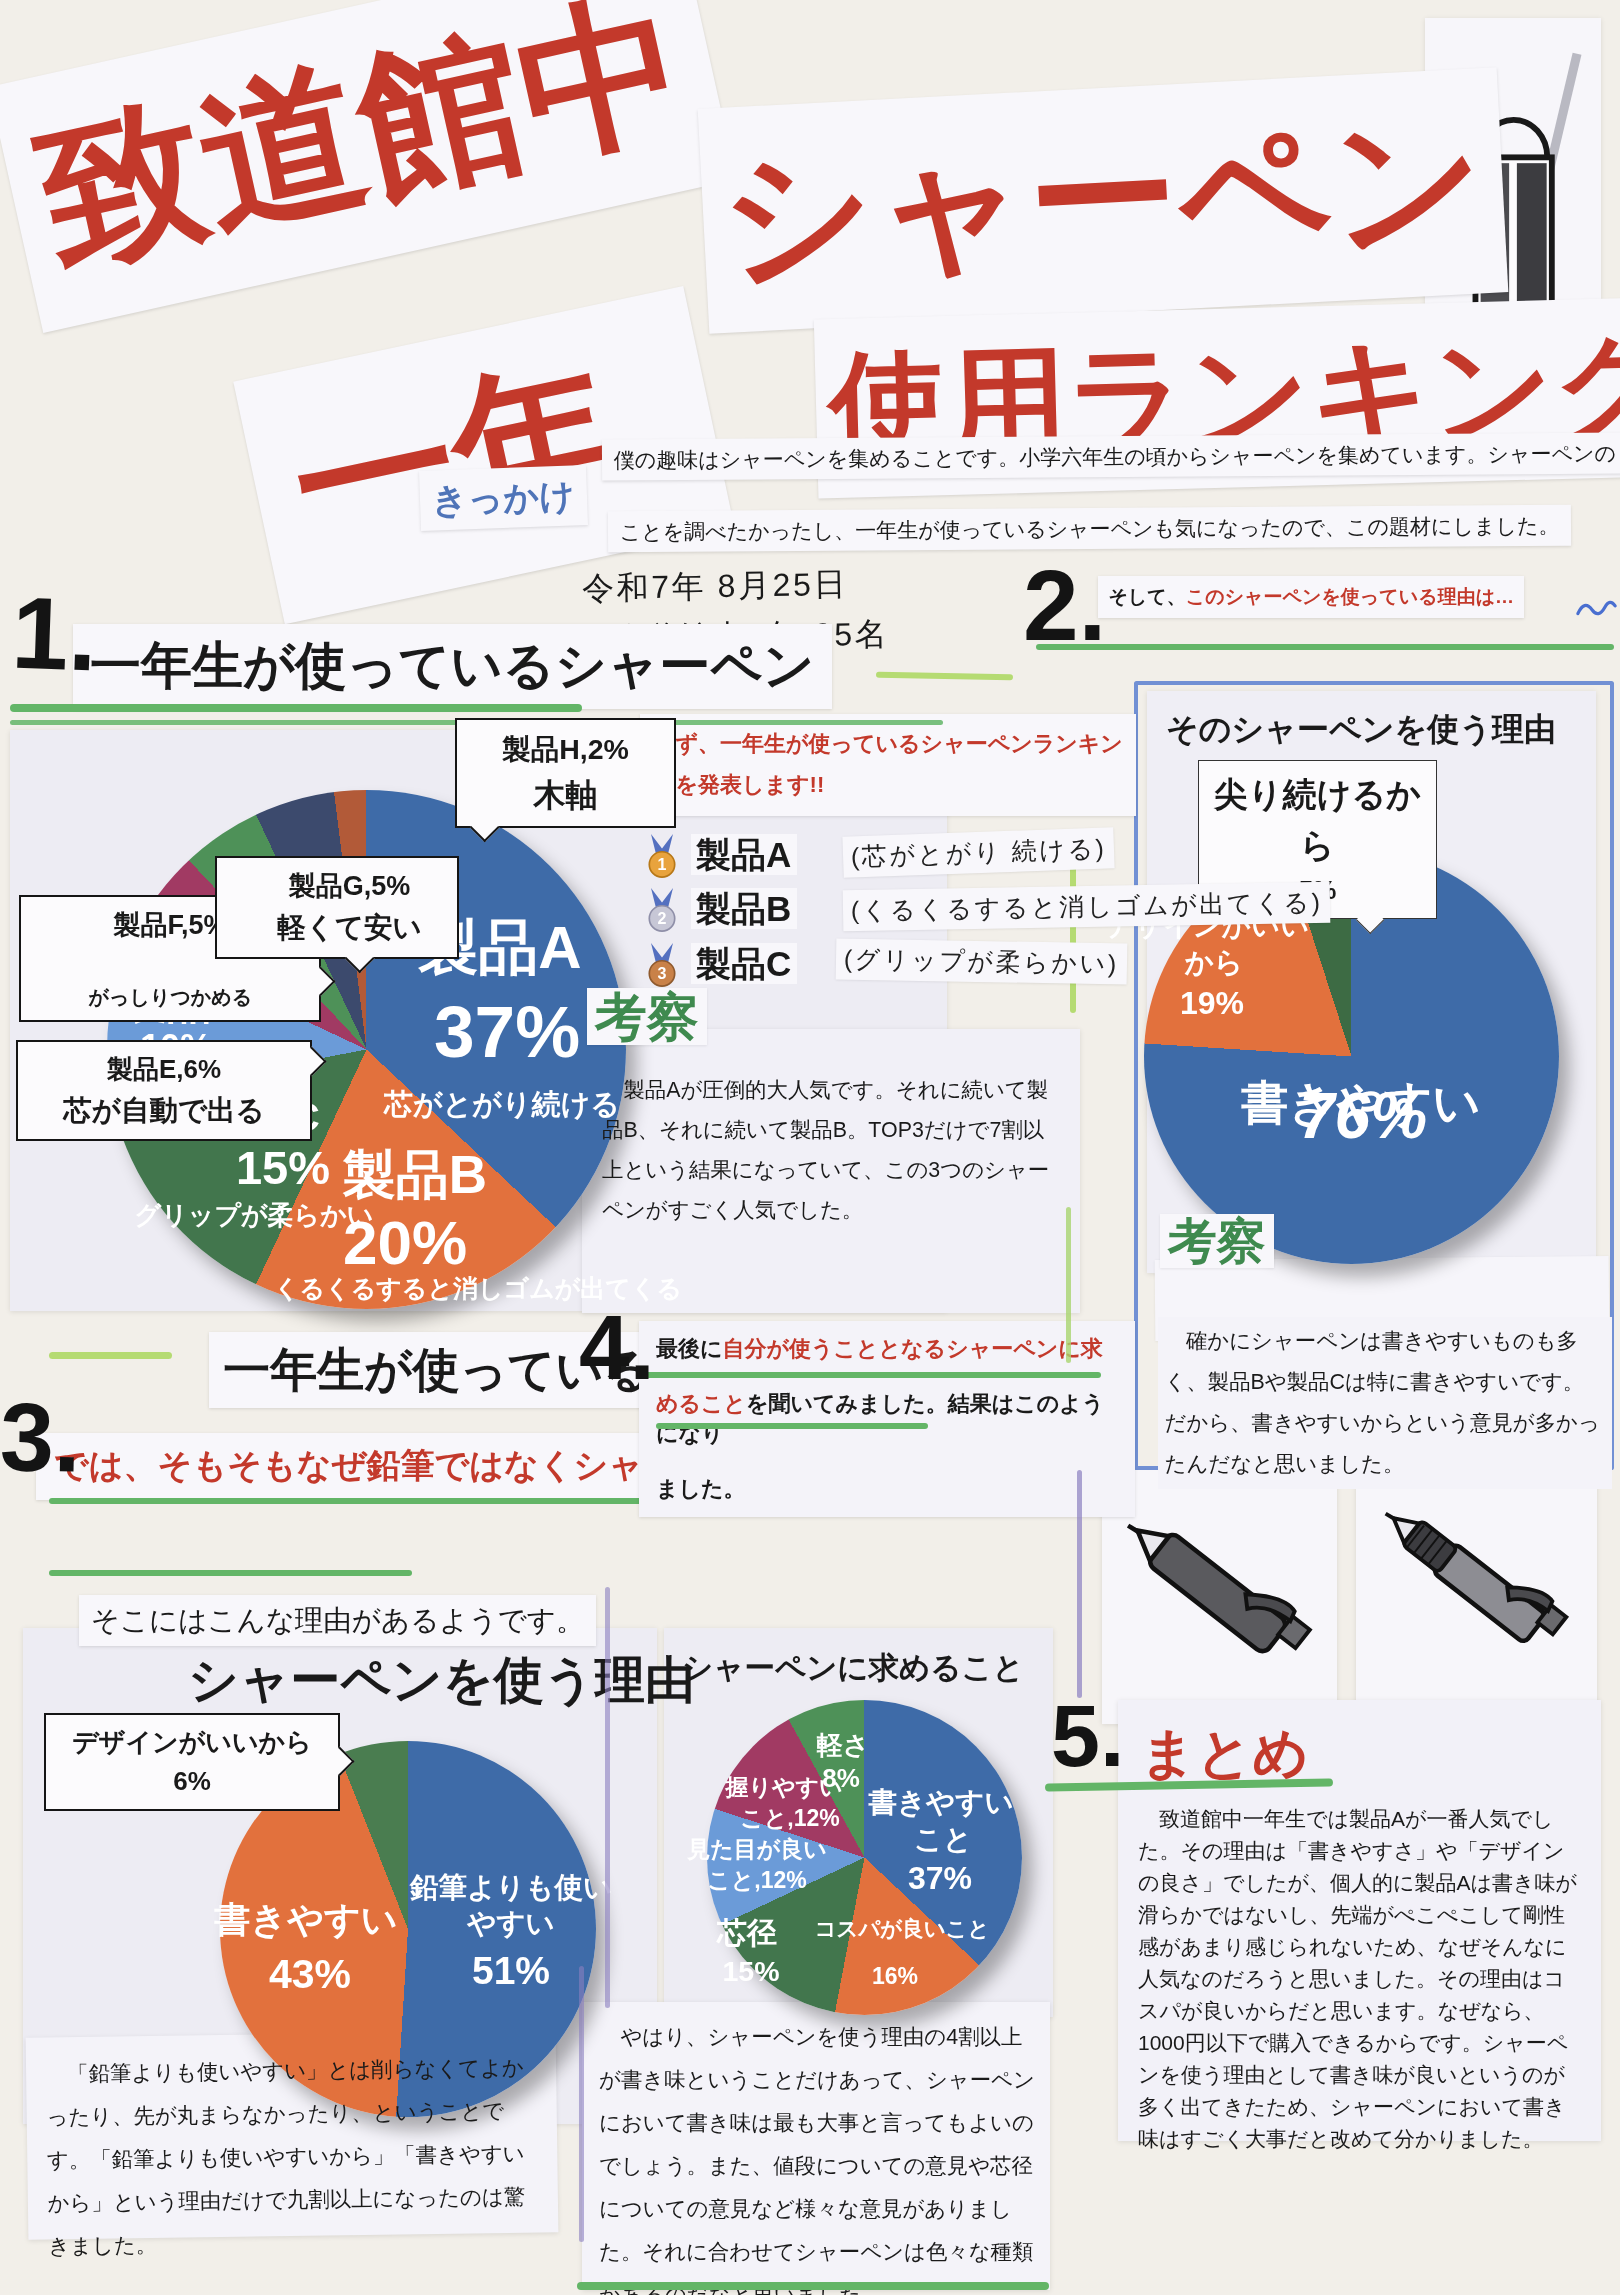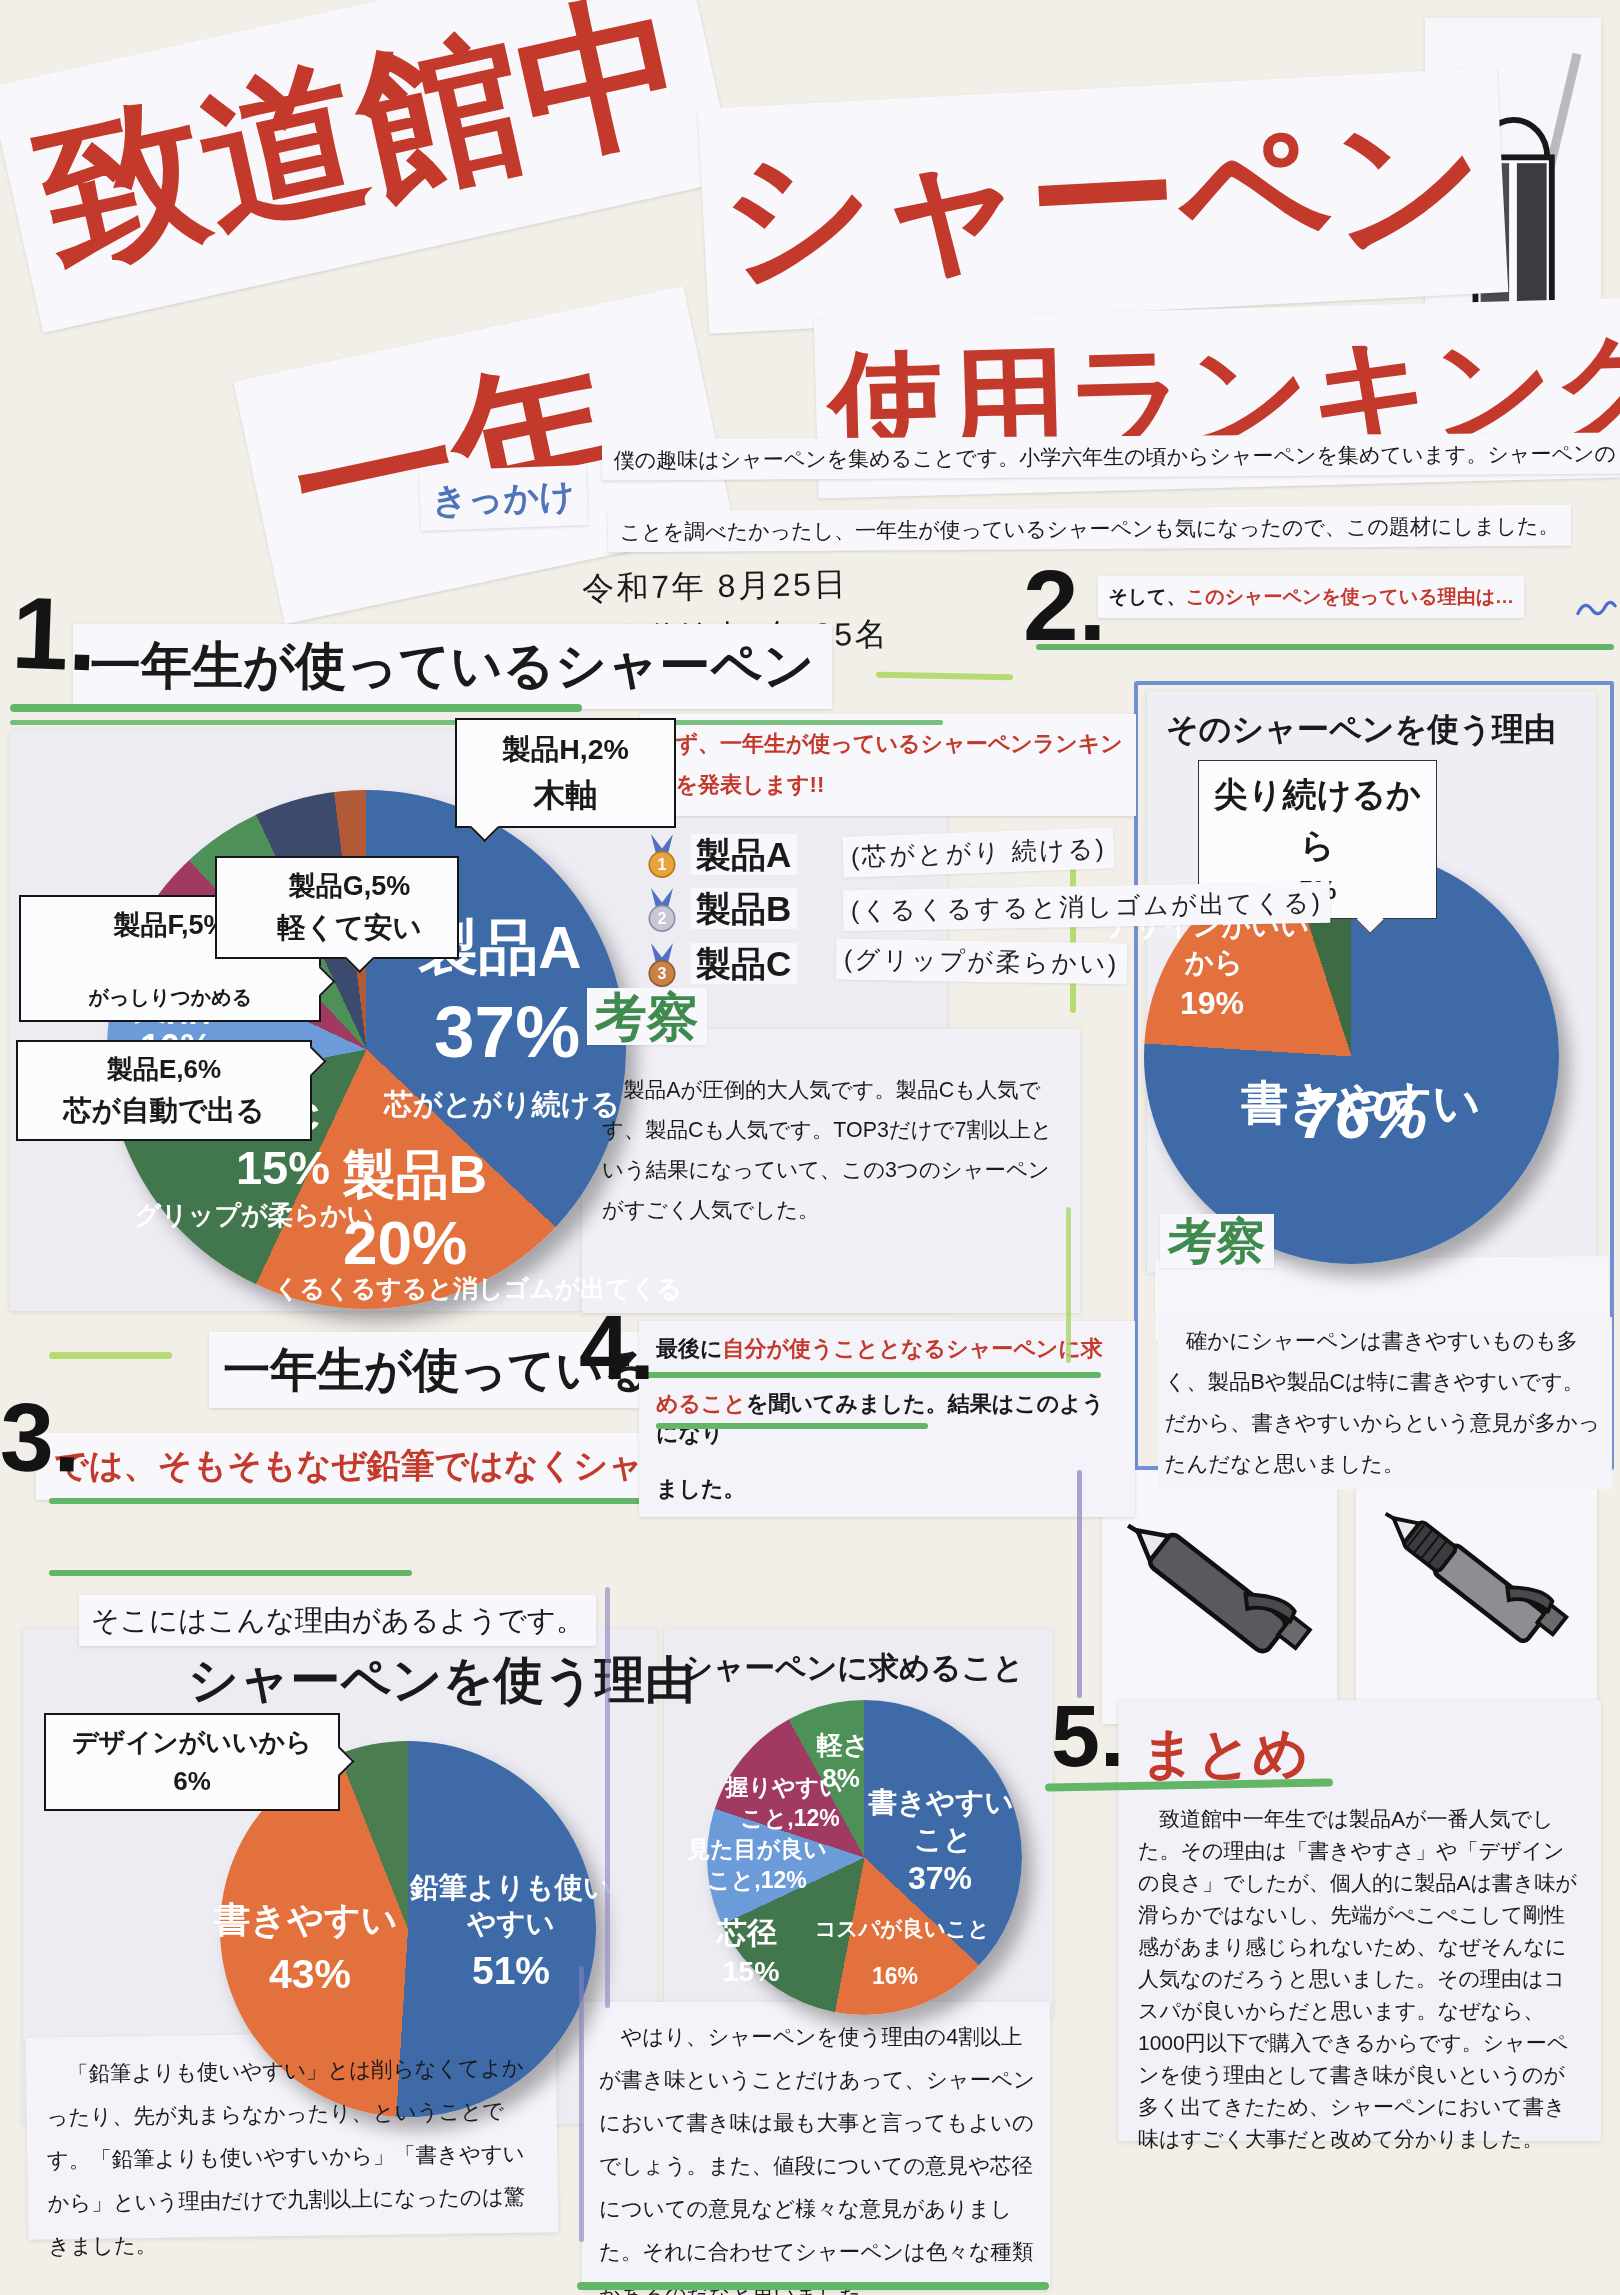--- a/index.html
+++ b/index.html
@@ -137,21 +137,21 @@
     <circle cx="20" cy="36" r="15" fill="#c98148" stroke="#8f5a2e" stroke-width="2"></circle>
     <text x="20" y="43" text-anchor="middle" font-size="19" font-weight="bold" fill="#fff">3</text>
   </svg>
   <span class="bold" style="font-size:35px;vertical-align:middle;margin-left:9px;background:#f8f7fb;padding:1.3px 5.2px;">製品C</span>
 </div>
 <div class="note-slip hand" style="left:836px;top:941px;transform:rotate(1deg);">(グリップが柔らかい)</div>
 
 <div class="kgreen" style="left:587px;top:988px;font-size:52px;">考察</div>
 <div class="card" style="left:582px;top:1029px;width:498px;height:284px;background:#f1f0f7;"></div>
 <div class="ghost" style="left:648px;top:1105px;font-size:21.4px;opacity:.15;color:#666;">が圧倒的大人気です。それに続い</div>
-<div class="body-text" style="left:602px;top:1070px;width:459px;font-size:21.4px;line-height:40px;">　製品Aが圧倒的大人気です。製品Cも人気です、製品Cも人気です。TOP3だけで7割以上という結果になっていて、この3つのシャーペンがすごく人気でした。</div>
+<div class="body-text" style="left:602px;top:1070px;width:459px;font-size:21.4px;line-height:40px;">　製品Aが圧倒的大人気です。それに続いて製品B、それに続いて製品B。TOP3だけで7割以上という結果になっていて、この3つのシャーペンがすごく人気でした。</div>
 
 <div class="lgline" style="left:49px;top:1352px;width:123px;height:6.5px;"></div>
 <div class="strip bold" style="left:209px;top:1332px;font-size:47px;padding:6.5px 14.3px;">一年生が使っているシャーペン</div>
 
 <div class="num" style="left:1023px;top:555px;font-size:100px;">2.</div>
 <div class="strip bold" style="left:1098px;top:576px;font-size:19px;padding:7.8px 10.4px;">
   <span>そして、</span><span class="red">このシャーペンを使っている理由は…</span>
 </div>
 <svg class="abs" style="left:1574px;top:589px;z-index:40;" width="45" height="39" viewBox="0 0 70 60">
   <path d="M6,38 q10,-22 22,-6 q10,14 20,-4 q8,-14 16,-2" fill="none" stroke="#4a6fd0" stroke-width="5" stroke-linecap="round"></path>

